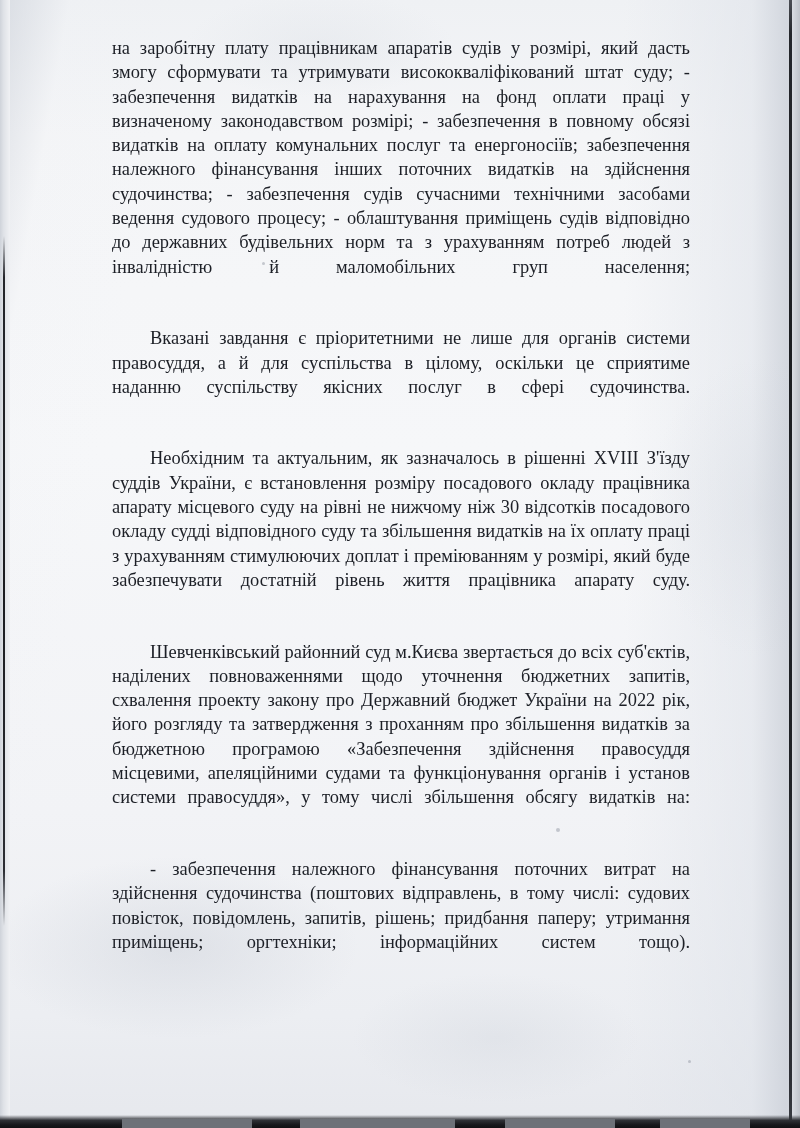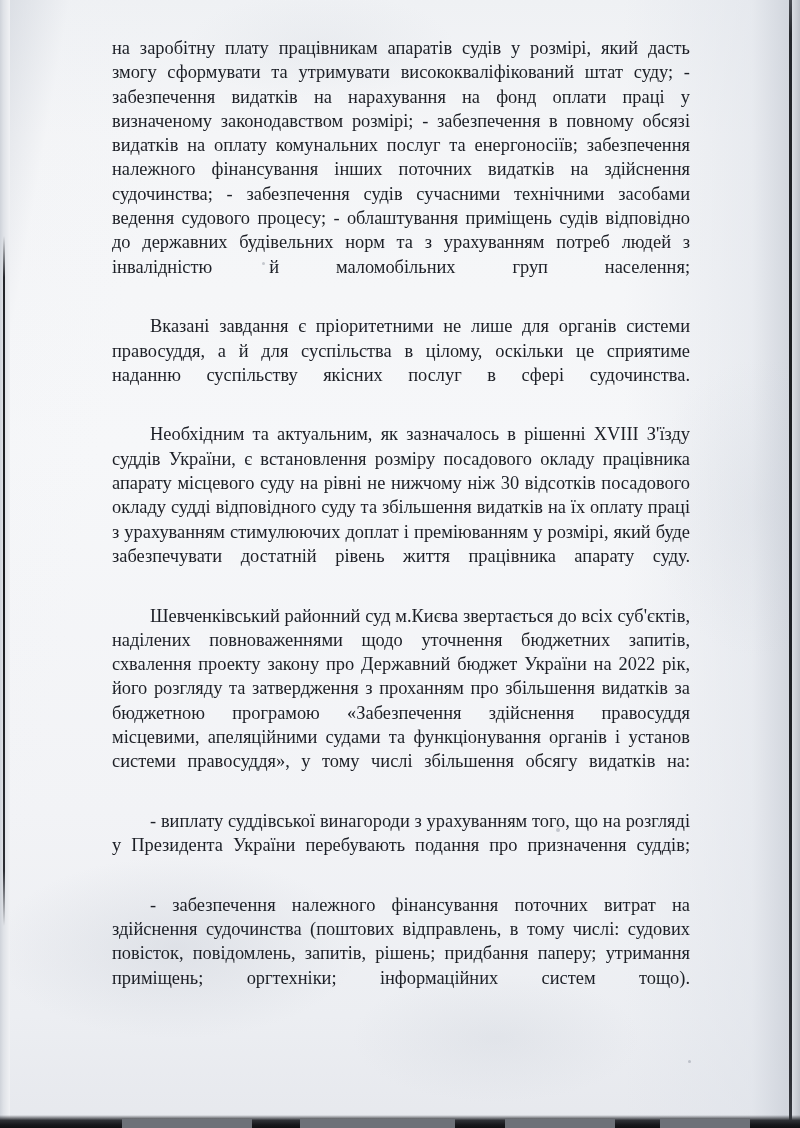--- a/index.html
+++ b/index.html
@@ -108,21 +108,21 @@
 
   .content p.no-indent {
     text-indent: 0;
   }
 
   .content p.dash-item {
     text-indent: 38px;
   }
 
   .content p + p {
-    margin-top: 11px;
+    margin-top: 23px;
   }
 
   
   .content p::after {
     content: "";
     display: inline-block;
     width: 100%;
   }
 
   
@@ -157,18 +157,17 @@
   <div class="speck" style="left:556px;top:828px;width:4px;height:4px;"></div>
   <div class="speck" style="left:262px;top:262px;width:3px;height:3px;"></div>
   <div class="speck" style="left:688px;top:1060px;width:3px;height:3px;"></div>
   <div class="speck" style="left:148px;top:168px;width:2px;height:2px;"></div>
 
   <div class="content">
     <p class="no-indent">на заробітну плату працівникам апаратів судів у розмірі, який дасть змогу сформувати та утримувати висококваліфікований штат суду; - забезпечення видатків на нарахування на фонд оплати праці у визначеному законодавством розмірі; - забезпечення в повному обсязі видатків на оплату комунальних послуг та енергоносіїв; забезпечення належного фінансування інших поточних видатків на здійснення судочинства; - забезпечення судів сучасними технічними засобами ведення судового процесу; - облаштування приміщень судів відповідно до державних будівельних норм та з урахуванням потреб людей з інвалідністю й маломобільних груп населення;</p>
     <p>Вказані завдання є пріоритетними не лише для органів системи правосуддя, а й для суспільства в цілому, оскільки це сприятиме наданню суспільству якісних послуг в сфері судочинства.</p>
     <p>Необхідним та актуальним, як зазначалось в рішенні XVIII З'їзду суддів України, є встановлення розміру посадового окладу працівника апарату місцевого суду на рівні не нижчому  ніж 30 відсотків посадового окладу судді відповідного суду та збільшення видатків на їх оплату праці з урахуванням стимулюючих доплат і преміюванням у розмірі, який буде забезпечувати достатній рівень життя працівника апарату суду.</p>
     <p>Шевченківський районний суд м.Києва звертається до всіх суб'єктів, наділених повноваженнями щодо уточнення бюджетних запитів, схвалення проекту  закону про Державний бюджет України на 2022 рік, його розгляду та затвердження з проханням про збільшення видатків за бюджетною програмою «Забезпечення здійснення правосуддя місцевими, апеляційними судами та функціонування органів і установ системи правосуддя», у тому числі збільшення обсягу видатків на:</p>
-    <p class="dash-item">- виплату суддівської винагороди з урахуванням того, що на розгляді у Президента України перебувають подання про призначення суддів;</p>
     <p class="dash-item">- забезпечення належного фінансування поточних витрат на здійснення судочинства (поштових відправлень, в тому числі: судових повісток, повідомлень, запитів, рішень; придбання паперу; утримання приміщень; оргтехніки; інформаційних систем тощо).</p>
 
   </div>
 
 </div>
 
 </body></html>

